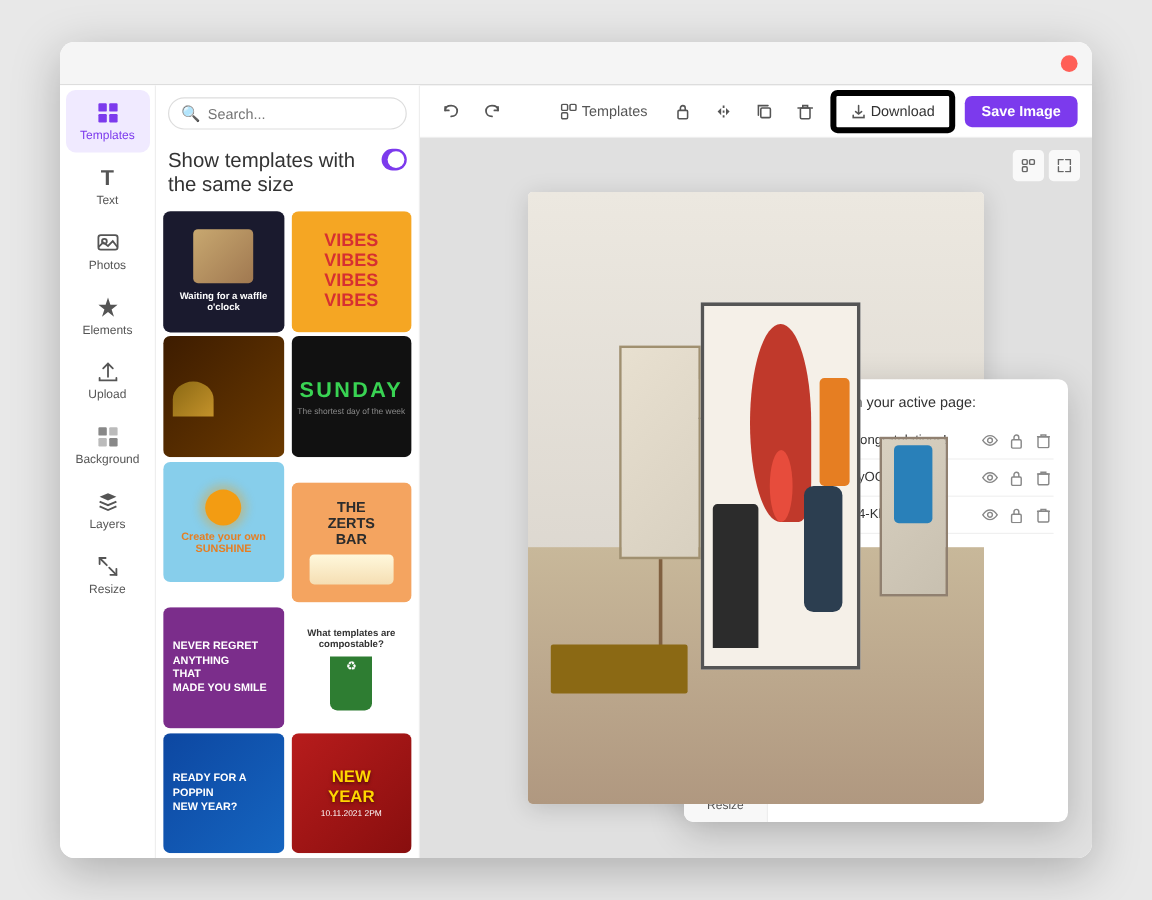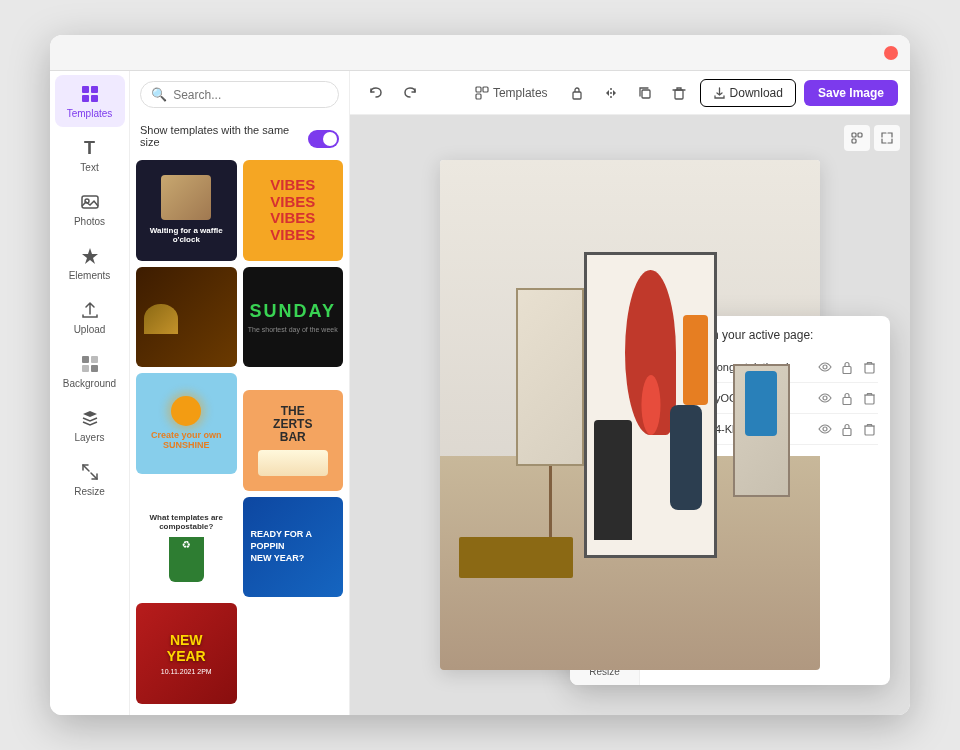--- a/index.html
+++ b/index.html
@@ -117,24 +117,24 @@
       width: 100%;
       background: transparent;
       color: #333;
     }
     .search-icon-small {
       color: #999;
       font-size: 13px;
     }
     .same-size-row {
       display: flex;
-      align-items: flex-end;
+      align-items: flex-start;
       justify-content: space-between;
       padding: 6px 10px;
-      font-size: 11px;
+      font-size: 17px;
       color: #333;
       flex-shrink: 0;
     }
     .toggle {
       width: 32px; height: 18px;
       background: #7c3aed;
       border-radius: 9px;
       position: relative;
       cursor: pointer;
     }
@@ -231,21 +231,21 @@
     }
     .icon-btn {
       width: 26px; height: 26px;
       display: flex; align-items: center; justify-content: center;
       color: #666; cursor: pointer; font-size: 14px;
       border-radius: 4px;
     }
     .download-btn {
       display: flex; align-items: center; gap: 4px;
       padding: 6px 12px;
-      border: 1px solid #000000;
+      border: 5px solid #000000;
       border-radius: 6px;
       font-size: 12px;
       color: #333;
       cursor: pointer;
       background: #fff;
     }
     .save-btn {
       padding: 6px 14px;
       background: #7c3aed;
       color: white;
@@ -524,20 +524,25 @@
           </div>
         </div>
 
         <div class="template-card tc-zerts">
           <div style="width:100%;height:100%;background:#f4a460;display:flex;flex-direction:column;align-items:center;justify-content:center;gap:2px;">
             <span style="color:#2c2c2c;font-size:12px;font-weight:900;text-align:center;line-height:1.1;">THE<br>ZERTS<br>BAR</span>
             <div style="width:70%;height:25%;background:linear-gradient(180deg,#fff8dc,#f5deb3);border-radius:4px;margin-top:4px;"></div>
           </div>
         </div>
 
+        <div class="template-card tc-never">
+          <div style="width:100%;height:100%;background:#7b2d8b;display:flex;flex-direction:column;align-items:flex-start;justify-content:center;padding:8px;">
+            <span style="color:#fff;font-size:9px;font-weight:900;line-height:1.3;text-transform:uppercase;">Never Regret<br>Anything<br>That<br>Made You Smile</span>
+          </div>
+        </div>
 
         <div class="template-card tc-compost">
           <div style="width:100%;height:100%;background:#fff;display:flex;flex-direction:column;align-items:center;justify-content:center;gap:4px;">
             <span style="color:#333;font-size:8px;font-weight:600;text-align:center;padding:2px 4px;">What templates are compostable?</span>
             <div style="width:35px;height:45px;background:#2e7d32;border-radius:0 0 6px 6px;border-top:none;position:relative;">
               <div style="position:absolute;top:2px;left:50%;transform:translateX(-50%);color:#fff;font-size:10px;">♻</div>
             </div>
           </div>
         </div>
 

